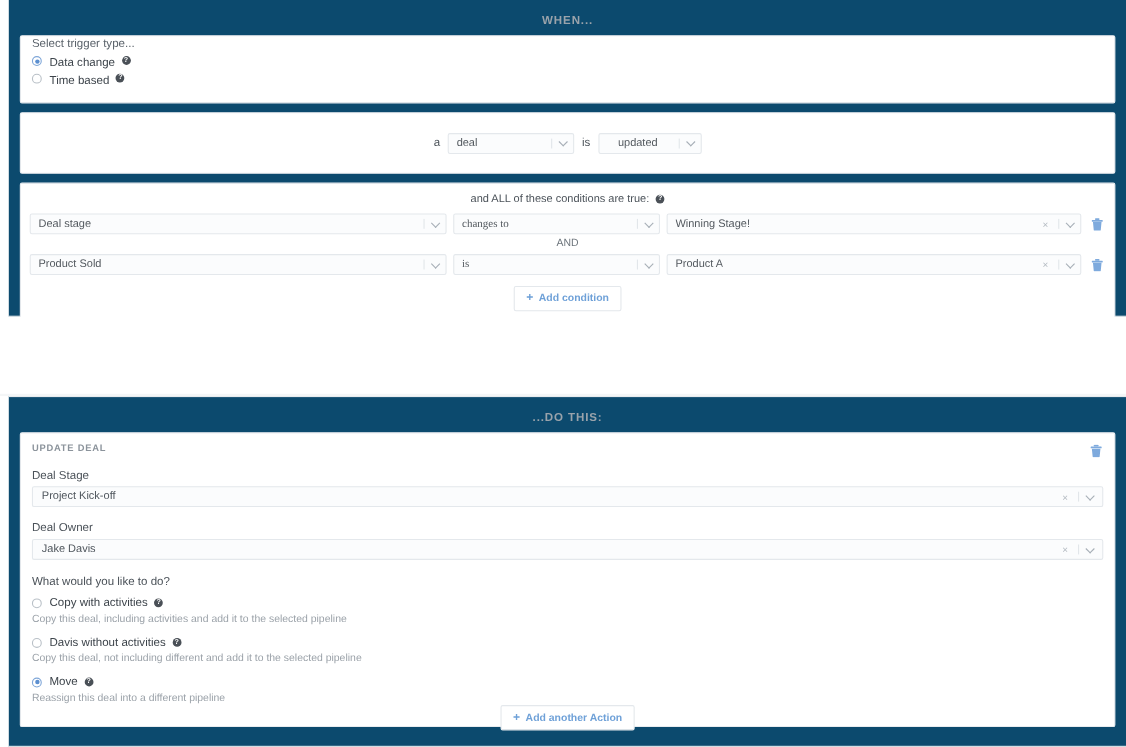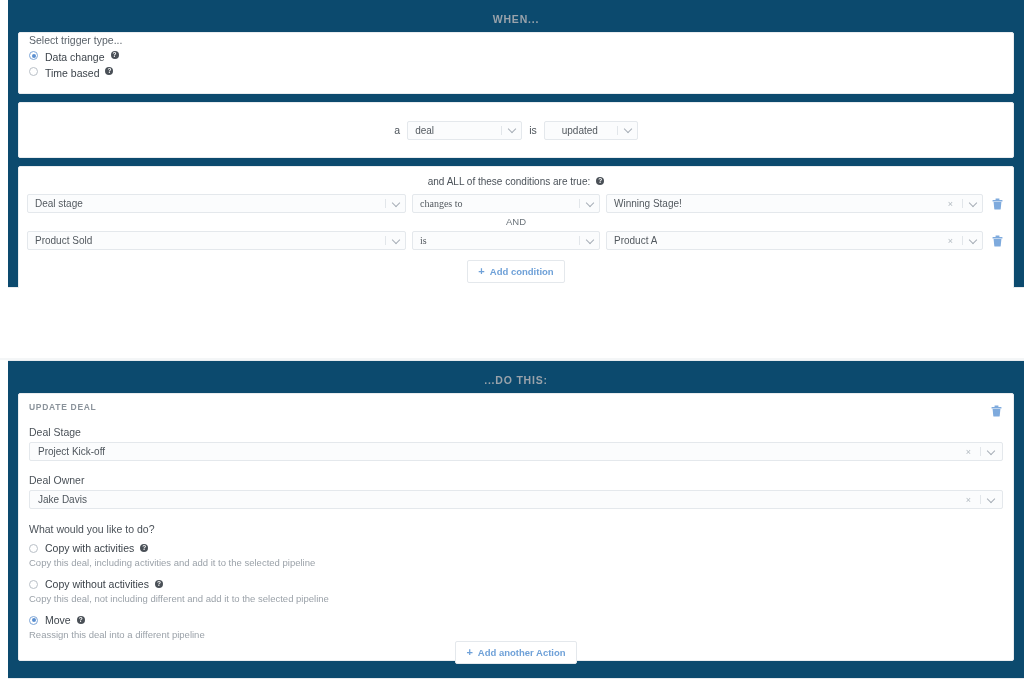--- a/index.html
+++ b/index.html
@@ -328,21 +328,21 @@
           <span class="radio"></span>
           <span class="opt-text">Copy with activities</span>
           <span class="help">?</span>
         </div>
         <div class="opt-desc">Copy this deal, including activities and add it to the selected pipeline</div>
       </div>
 
       <div class="opt">
         <div class="opt-main">
           <span class="radio"></span>
-          <span class="opt-text">Copy without activities</span>
+          <span class="opt-text">Davis without activities</span>
           <span class="help">?</span>
         </div>
         <div class="opt-desc">Copy this deal, not including different and add it to the selected pipeline</div>
       </div>
 
       <div class="opt">
         <div class="opt-main">
           <span class="radio checked"></span>
           <span class="opt-text">Move</span>
           <span class="help">?</span>

